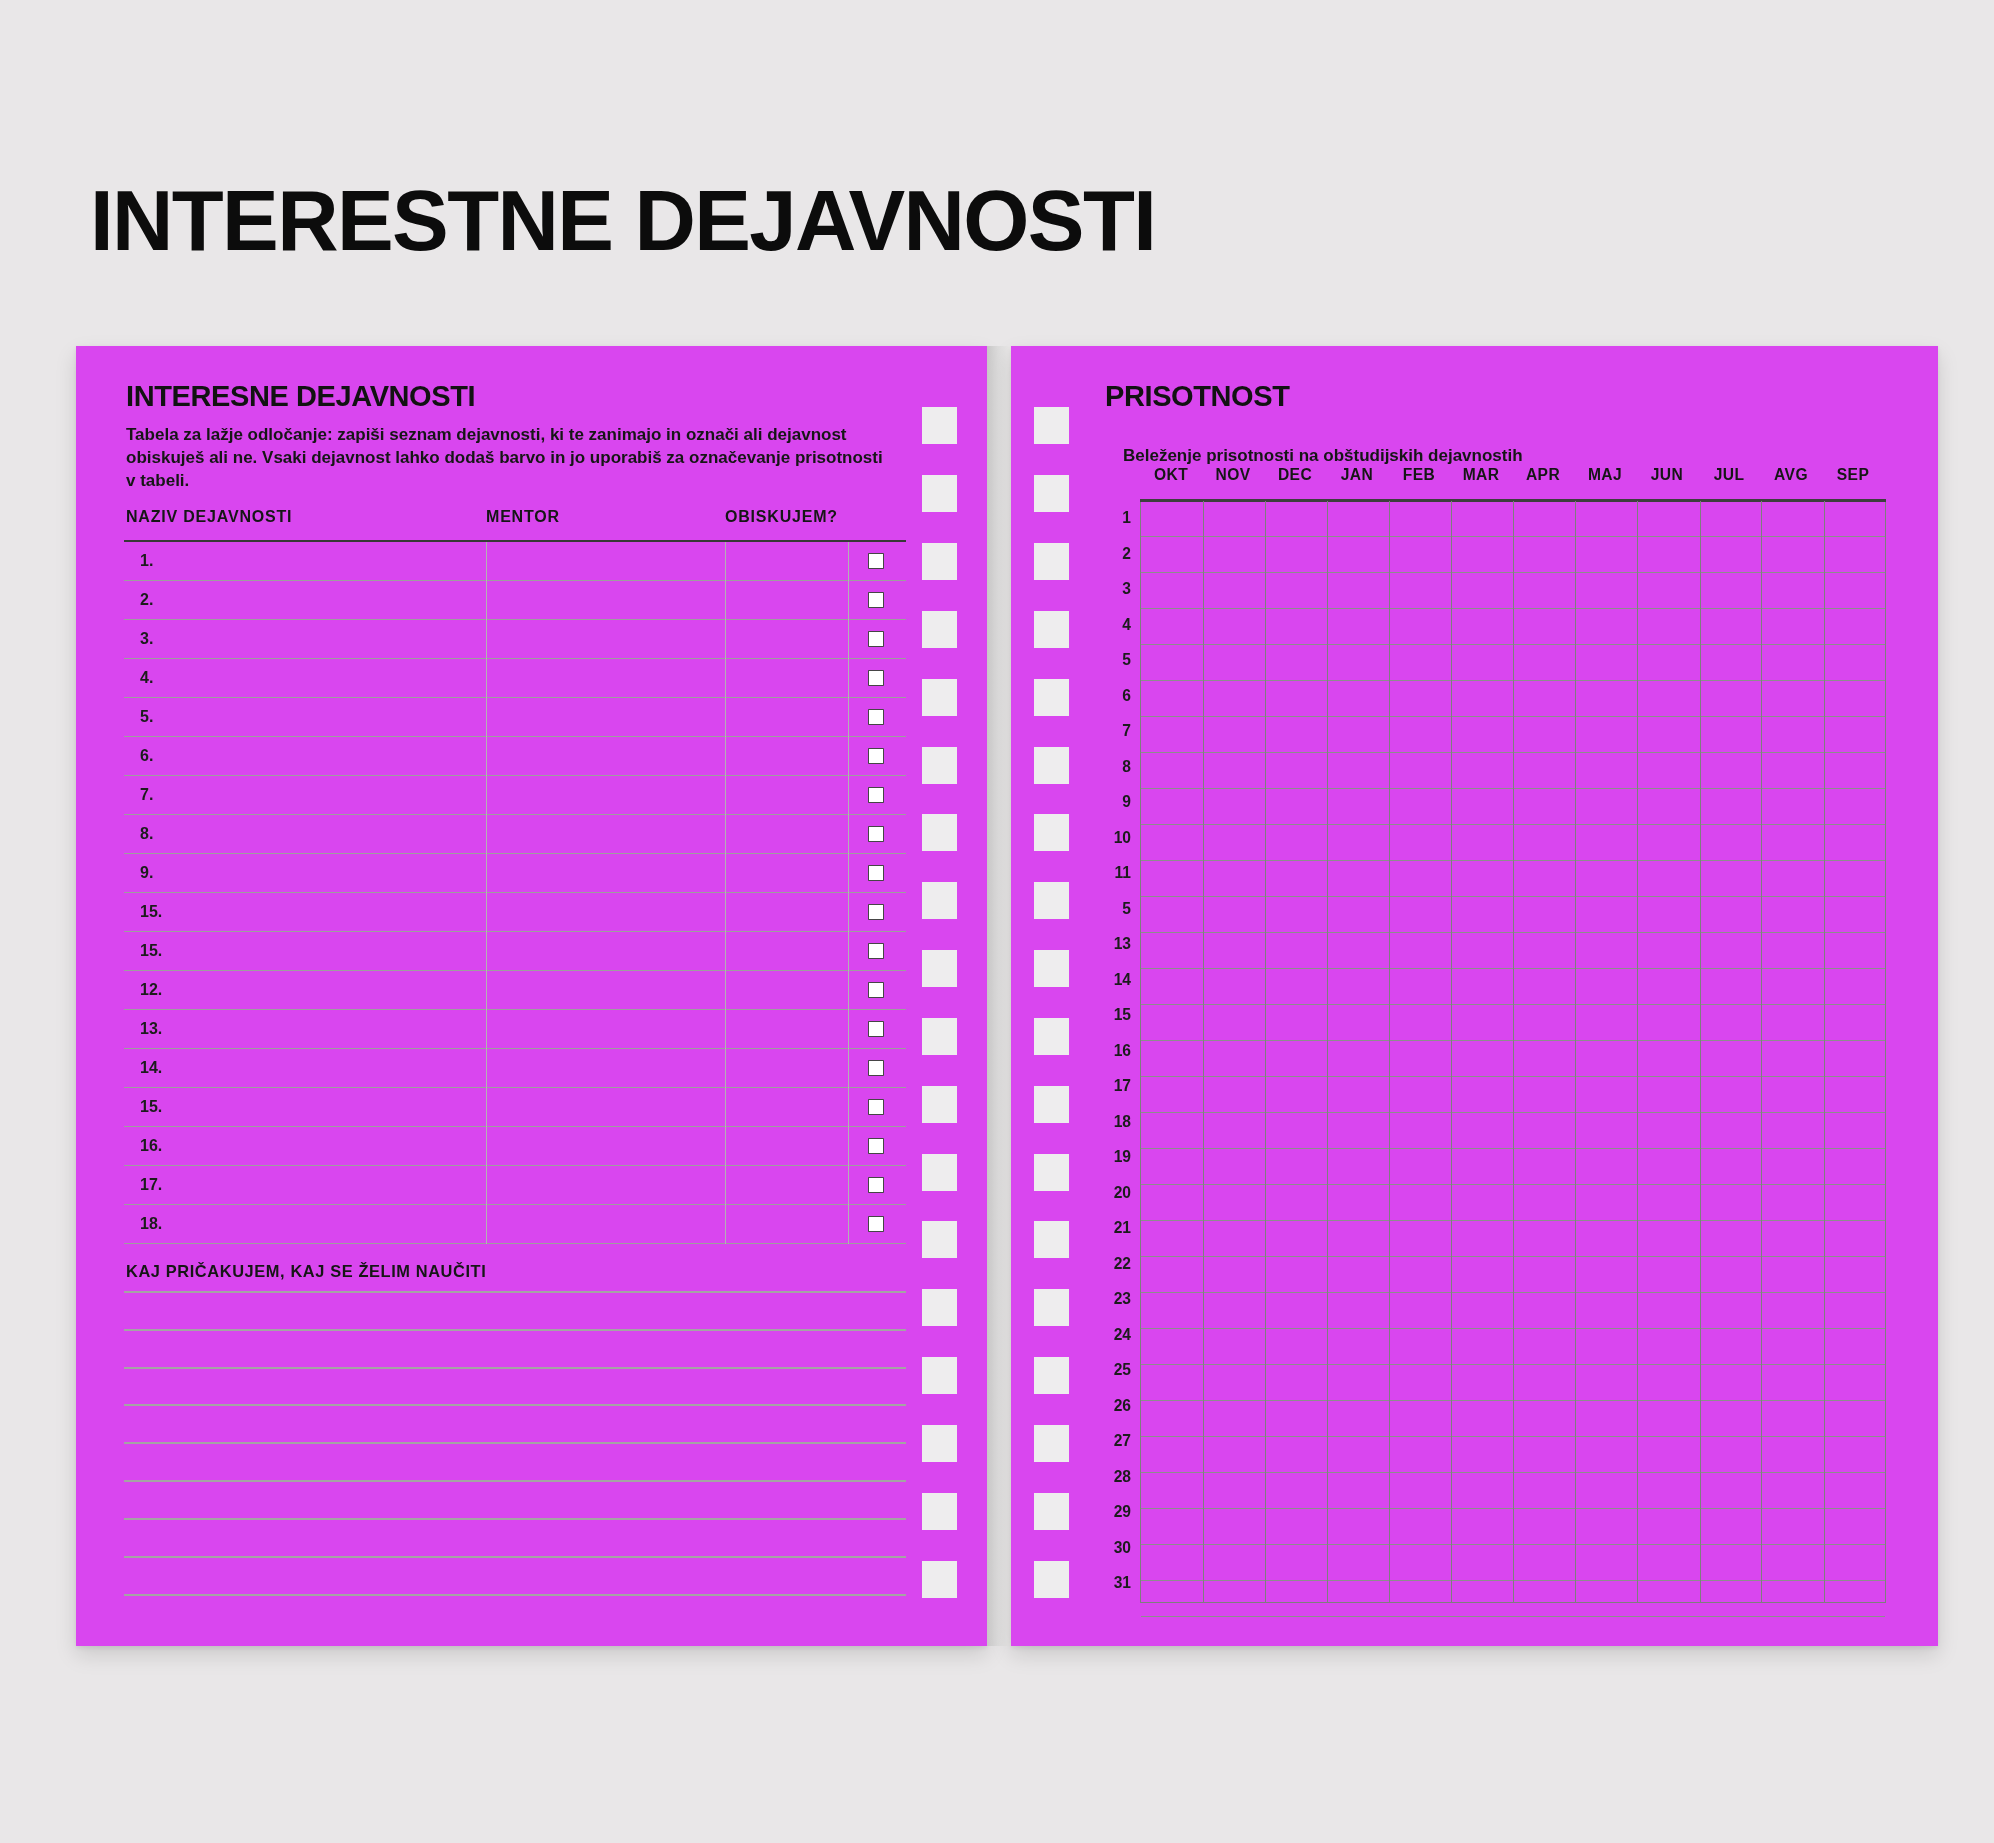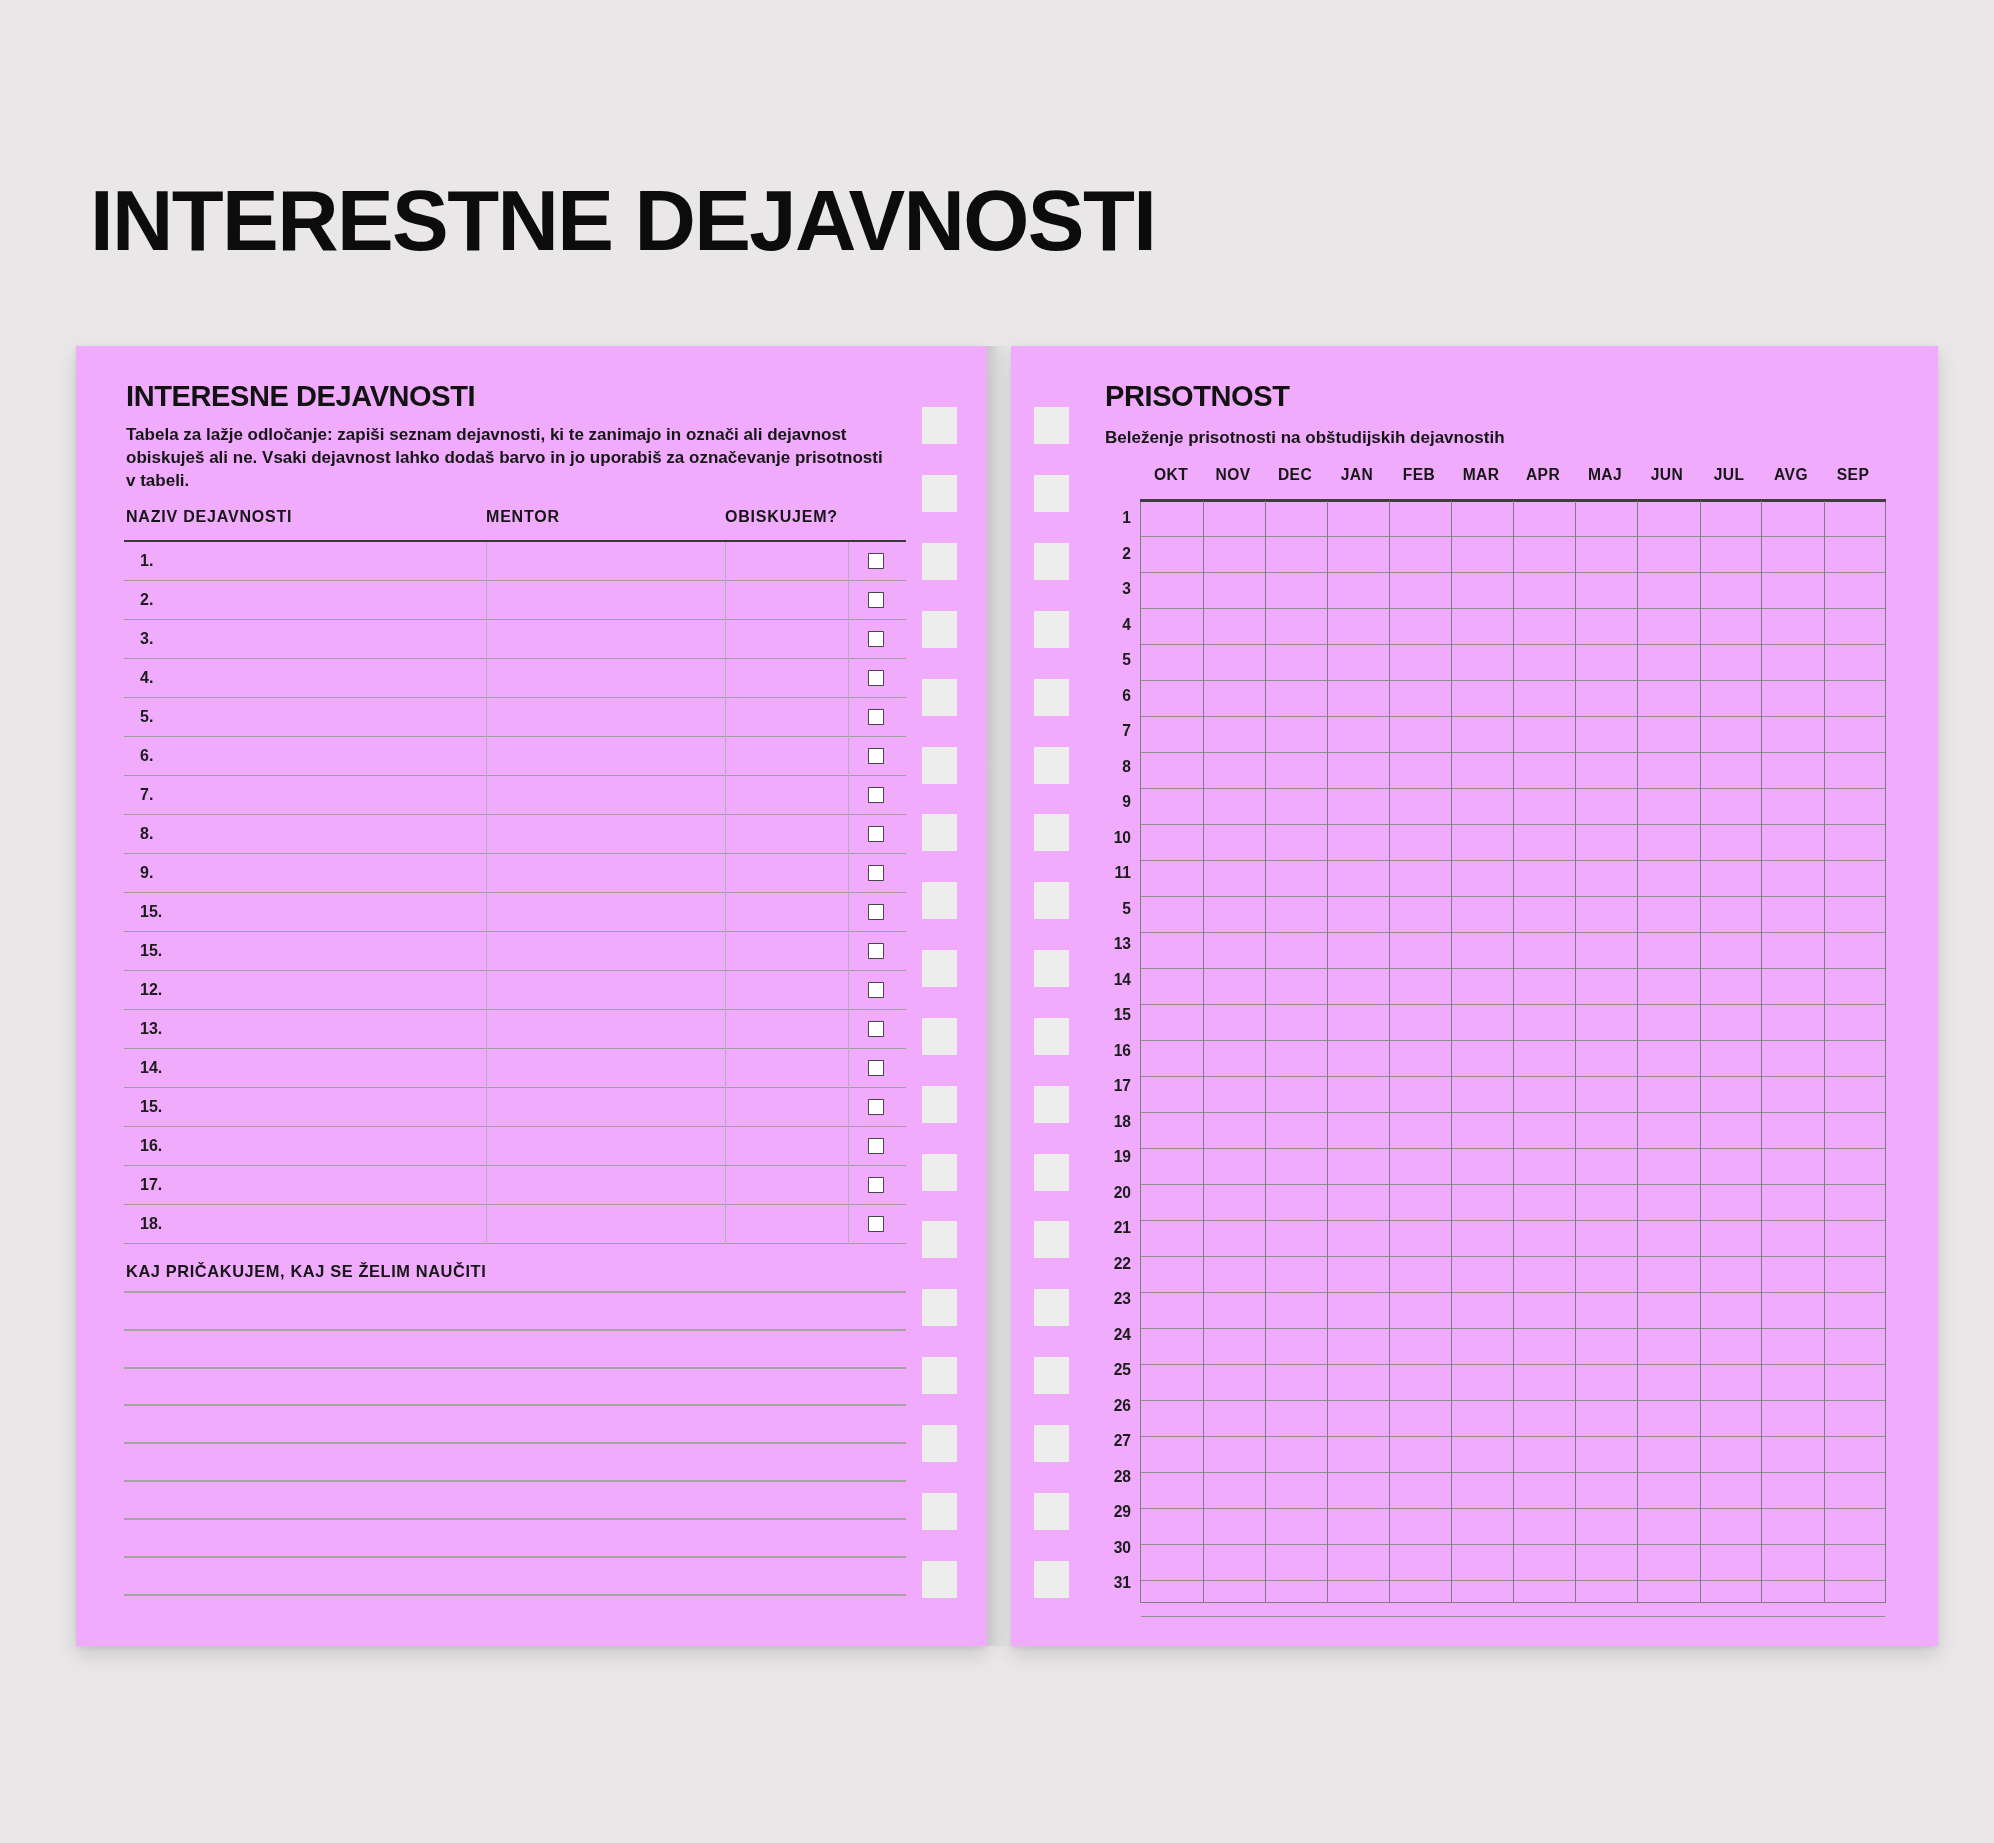--- a/index.html
+++ b/index.html
@@ -10,21 +10,21 @@
     color:#141414;
   }
   
   #main-title{
     position:absolute;left:90px;top:178px;margin:0;
     font-size:85px;line-height:1;font-weight:800;letter-spacing:-1.6px;
     color:#0c0c0c;white-space:nowrap;
   }
   
   .page{
-    position:absolute;top:346px;height:1300px;background:#f0abfc;
+    position:absolute;top:346px;height:1300px;background:#d946ef;
     box-shadow:0 8.8px 20px rgba(0,0,0,0.13),0 2px 4.8px rgba(0,0,0,0.07);
   }
   #left-page{left:76px;width:911px;}
   #right-page{left:1011px;width:927px;}
   #spine{
     position:absolute;left:987px;top:346px;width:25px;height:1300px;
     background:linear-gradient(to right,#c7c6c6 0%,#dcdbdb 45%,#eceaea 100%);
   }
   
   .sq-col{position:absolute;top:0;width:35px;height:100%;}
@@ -69,21 +69,21 @@
   .vdiv{position:absolute;top:0;height:100%;width:0.8px;background:#b3b2b2;}
   #vd1{left:362px;} #vd2{left:601px;} #vd3{left:724px;}
   #notes-heading{
     position:absolute;left:50px;top:916px;margin:0;
     font-size:16.4px;font-weight:700;letter-spacing:0.6px;color:#161616;white-space:nowrap;
   }
   .nline{position:absolute;left:48px;width:782px;height:1.6px;background:#a5a4a4;}
   
   #right-heading{left:94px;top:35px;}
   #right-subtitle{
-    position:absolute;left:94px;top:82px;margin:0;
+    position:absolute;left:94px;top:82px;margin:18px;
     font-size:17px;font-weight:600;color:#161616;white-space:nowrap;
   }
   #month-row{position:absolute;left:129px;top:120px;width:744px;display:flex;}
   .mlabel{
     flex:1;text-align:center;font-size:15.6px;font-weight:700;
     letter-spacing:0.4px;color:#161616;
   }
   #att-grid{
     position:absolute;left:129px;top:154px;width:744px;height:1101px;
     border:0.8px solid #7e7e7e;box-sizing:content-box;

